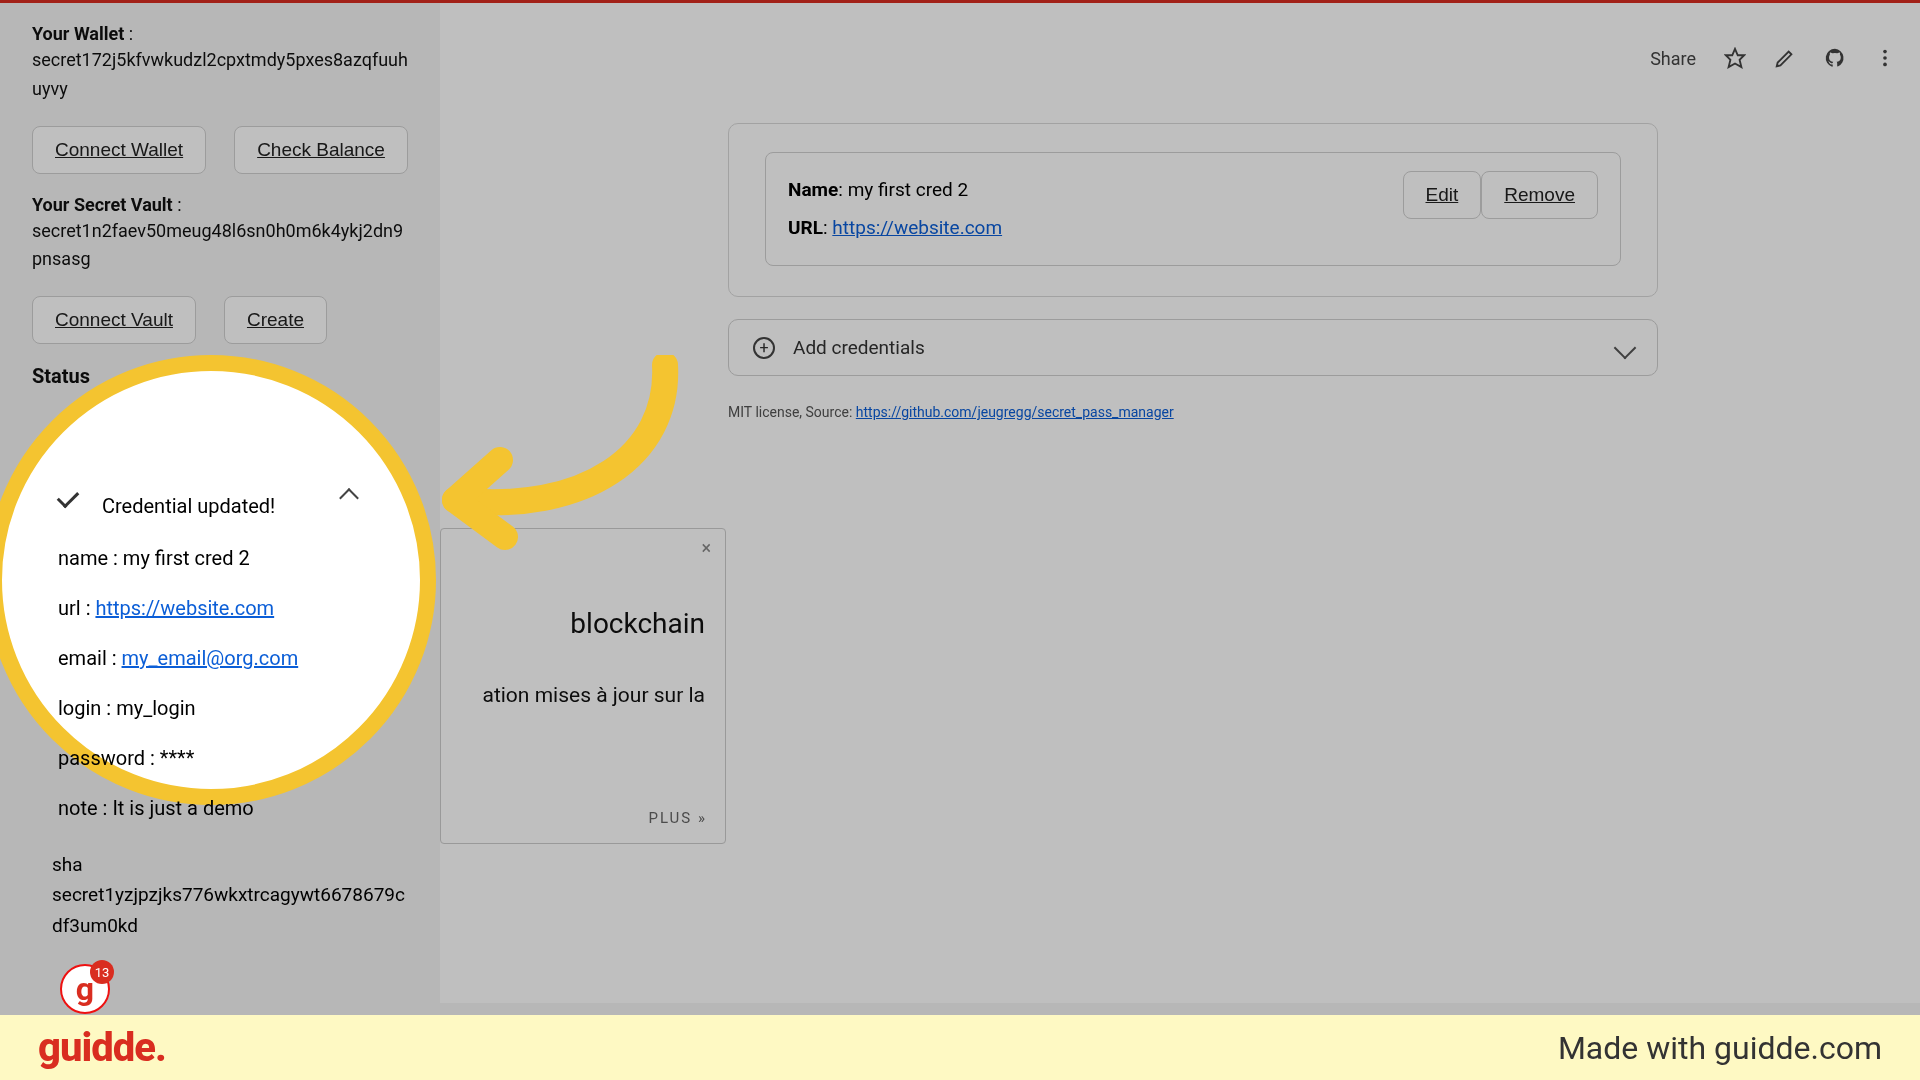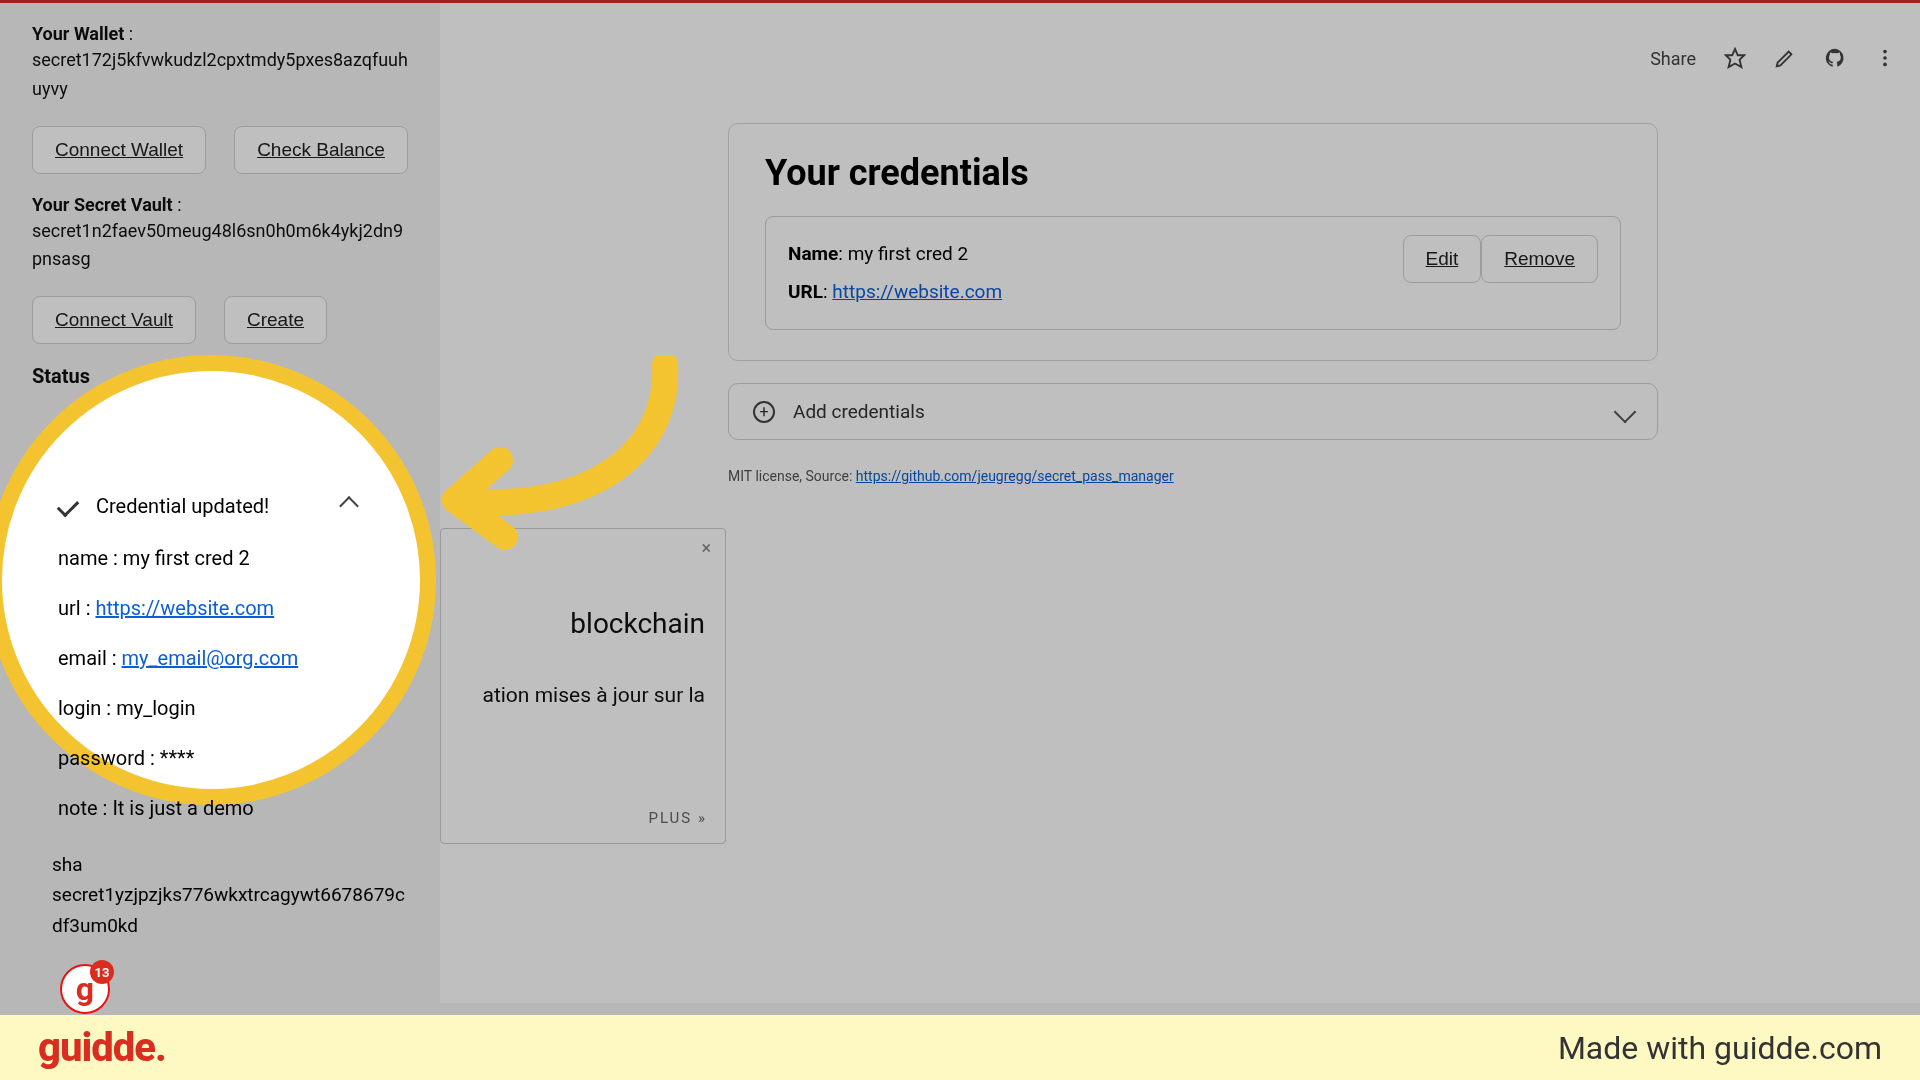--- a/index.html
+++ b/index.html
@@ -152,21 +152,21 @@
       width: 450px;
       height: 450px;
       border-radius: 50%;
       background: #fff;
       border: 16px solid #f4c430;
       z-index: 12;
       padding: 120px 36px 0 56px;
       font-size: 20px;
       line-height: 1.5;
     }
-    .spot .hdr { display: flex; align-items: center; gap: 18px; margin-bottom: 22px; }
+    .spot .hdr { display: flex; align-items: flex-start; gap: 24px; margin-bottom: 22px; }
     .spot .hdr .check { width: 20px; height: 12px; border-left: 3px solid #333; border-bottom: 3px solid #333; transform: rotate(-45deg); }
     .spot .hdr .up { width: 14px; height: 14px; border-right: 2px solid #444; border-bottom: 2px solid #444; transform: rotate(-135deg); margin-left: auto; margin-right: 28px; }
     .spot .kv { margin-bottom: 20px; }
     .spot .kv a { color: #0b5ed7; text-decoration: underline; }
 
     .arrow {
       position: absolute;
       top: 355px;
       left: 405px;
       width: 290px;
@@ -182,21 +182,21 @@
       border-radius: 50%;
       background: #fff;
       border: 2px solid #e11;
       z-index: 6;
       display:flex; align-items:center; justify-content:center;
     }
     .avatar .g { color:#d92d20; font-weight:700; font-size:32px; line-height:1; }
     .avatar .badge {
       position:absolute; top:-6px; right:-6px;
       background:#d92d20; color:#fff; border-radius:50%;
-      width:24px; height:24px; font-size:13px; font-weight:700;
+      width:24px; height:24px; font-size:13px; font-weight:400;
       display:flex; align-items:center; justify-content:center;
     }
 
     .footer {
       position: absolute;
       left: 0; right: 0; bottom: 0;
       height: 65px;
       background: #fef9c3;
       display: flex;
       align-items: center;
@@ -265,21 +265,20 @@
         <svg viewBox="0 0 24 24" fill="#444">
           <circle cx="12" cy="5" r="2"></circle>
           <circle cx="12" cy="12" r="2"></circle>
           <circle cx="12" cy="19" r="2"></circle>
         </svg>
       </span>
   </div>
 
   <div class="card-area">
     <div class="card">
-      <h1>Your credentials</h1>
       <div class="cred-row">
         <div class="left">
           <div class="kv"><b>Name</b>: <span>my first cred 2</span></div>
           <div class="kv"><b>URL</b>: <a href="#">https://website.com</a></div>
         </div>
         <div class="right">
           <button class="btn">Edit</button>
           <button class="btn">Remove</button>
         </div>
       </div>

